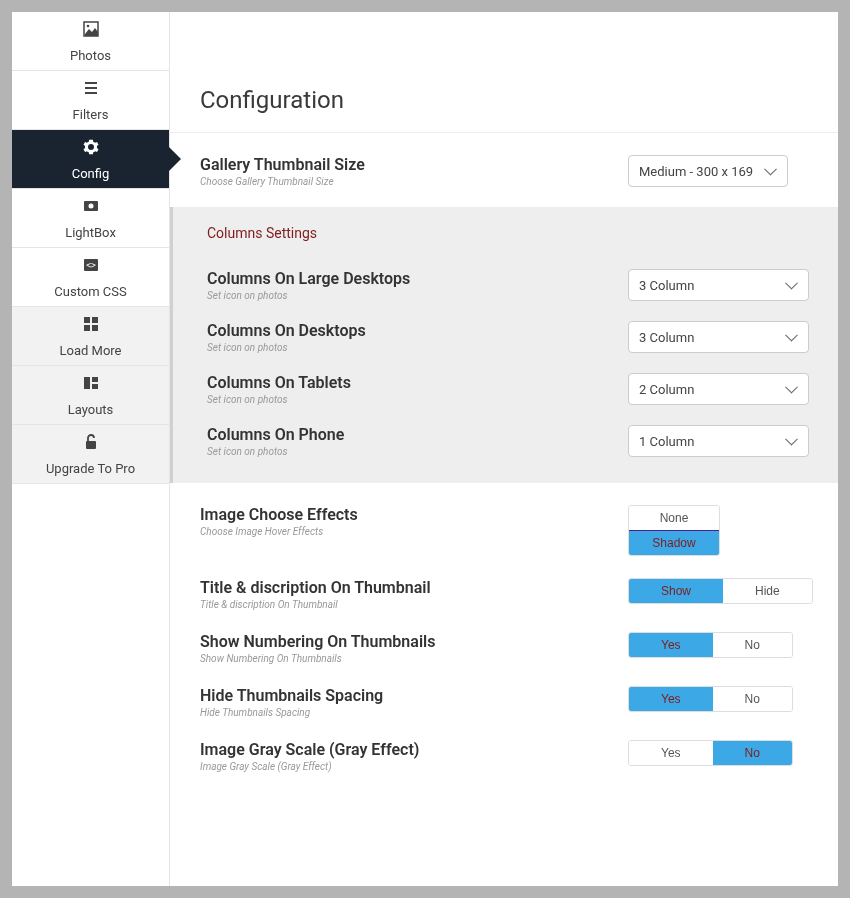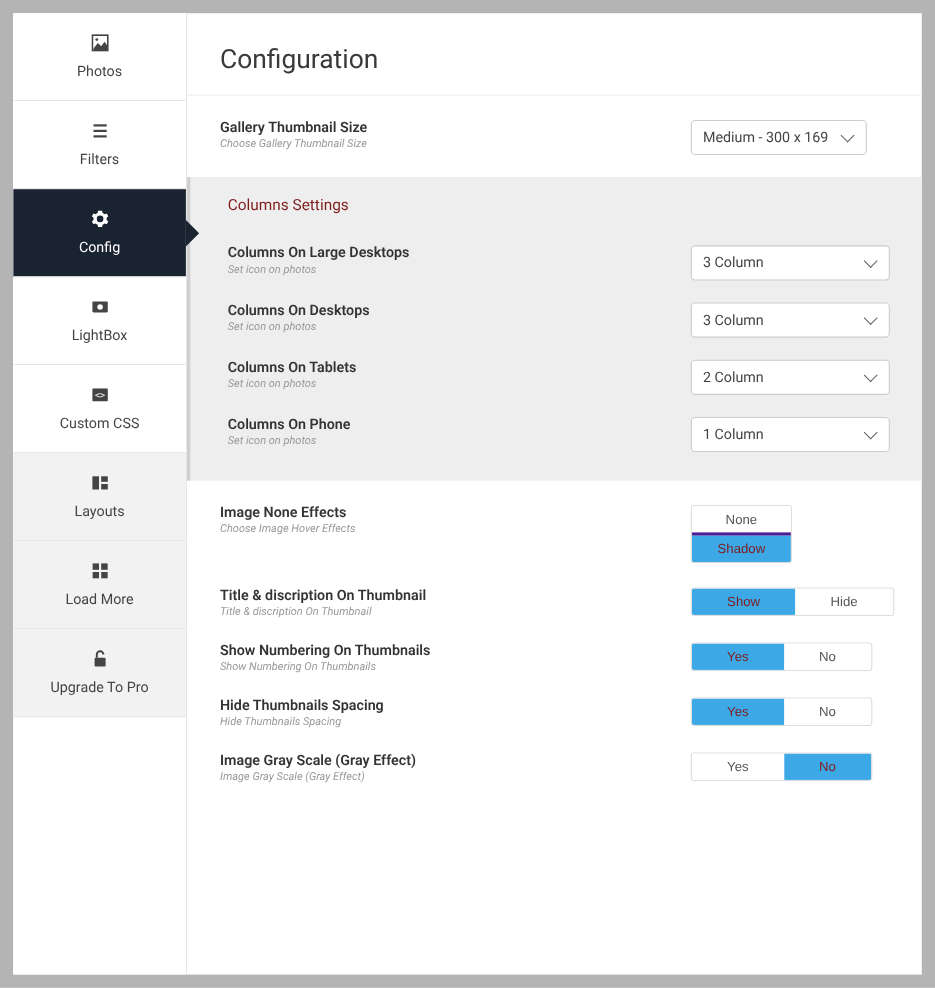--- a/index.html
+++ b/index.html
@@ -1,45 +1,45 @@
 <!DOCTYPE html>
 <html><head>
 <meta charset="utf-8">
 <style>
 * { box-sizing: border-box; margin: 0; padding: 0; }
 body { font-family: -apple-system, BlinkMacSystemFont, "Segoe UI", Roboto, Arial, sans-serif; background: #b4b4b4; padding: 12px; font-size: 14px; color: #333; }
 .app { background: #fff; display: flex; height: 874px; overflow: hidden; }
 .sidebar { width: 158px; border-right: 1px solid #e5e5e5; background: #fff; }
-.sidebar-item { height: 80px; display: flex; flex-direction: column; align-items: center; justify-content: center; border-bottom: 1px solid #e5e5e5; cursor: pointer; position: relative; background: #fff; }
+.sidebar-item { height: 59px; display: flex; flex-direction: column; align-items: center; justify-content: center; border-bottom: 1px solid #e5e5e5; cursor: pointer; position: relative; background: #fff; }
 .sidebar-item.muted { background: #f2f2f2; }
 .sidebar-item .icon { font-size: 16px; color: #444; margin-bottom: 10px; height: 18px; display: flex; align-items: center; justify-content: center; }
 .sidebar-item .label { font-size: 13px; color: #444; }
 .sidebar-item.active { background: #1a2430; }
 .sidebar-item.active .icon, .sidebar-item.active .label { color: #fff; }
 .sidebar-item.active::after { content: ""; position: absolute; right: -12px; top: 50%; transform: translateY(-50%); border-top: 12px solid transparent; border-bottom: 12px solid transparent; border-left: 12px solid #1a2430; }
-.main { flex: 1; padding: 0; overflow-y: auto; }
+.main { flex: 1; padding: 0; overflow-y: auto; margin-top: 46px; }
 .page-header { padding: 28px 30px 18px 30px; border-bottom: 1px solid #eee; }
 .page-title { font-size: 24px; font-weight: 400; color: #3a3a3a; }
 .content { padding: 0; }
 .setting-row { display: flex; padding: 22px 30px 0 30px; gap: 20px; }
 .setting-row.inner { padding: 20px 30px 0 34px; }
 .setting-left { flex: 1; }
 .setting-right { width: 180px; display: flex; flex-direction: column; align-items: flex-start; gap: 10px; }
-.setting-label { font-size: 13px; font-weight: 600; color: #333; margin-bottom: 2px; }
+.setting-label { font-size: 16px; font-weight: 600; color: #333; margin-bottom: 2px; }
 .setting-desc { font-size: 10px; font-style: italic; color: #999; }
 .select { width: 160px; height: 32px; border: 1px solid #ccc; border-radius: 4px; background: #fff; padding: 0 12px 0 10px; font-size: 13px; color: #444; position: relative; cursor: pointer; display: flex; align-items: center; }
 .select.wide { width: 181px; }
 .select::after { content: ""; position: absolute; right: 12px; top: 50%; width: 8px; height: 8px; border-right: 1.5px solid #666; border-bottom: 1.5px solid #666; transform: translateY(-70%) rotate(45deg); }
 .columns-panel { background: #eeeeee; margin: 20px 0 0 0; padding: 18px 0 26px 0; border-left: 3px solid #d0d0d0; }
 .panel-title { padding: 0 30px 8px 34px; font-size: 14px; color: #7f1d1d; }
 .toggle-group { display: flex; border: 1px solid #ddd; border-radius: 3px; overflow: hidden; }
 .toggle-btn { padding: 5px 32px; font-size: 12px; background: #fff; color: #555; cursor: pointer; border: none; }
 .toggle-btn.active { background: #3ca8e6; color: #7f1d1d; }
 .toggle-stack { display: flex; flex-direction: column; border: 1px solid #ddd; border-radius: 3px; overflow: hidden; width: 92px; }
-.toggle-stack .toggle-btn { padding: 5px 0; text-align: center; border-bottom: 3px solid #4c1d95; }
+.toggle-stack .toggle-btn { padding: 5px 0; text-align: center; border-bottom: 1px solid #4c1d95; }
 .toggle-stack .toggle-btn:last-child { border-bottom: none; }
 .spacer { height: 12px; }
 svg { display: block; }
 </style>
 </head>
 <body>
 
 <div class="app">
 
   <div class="sidebar">
@@ -84,41 +84,41 @@
       <span class="icon">
         <svg width="16" height="12" viewBox="0 0 16 12">
             <rect x="1" y="0" width="14" height="12" rx="1" fill="#444"></rect>
             <text x="8" y="9" font-size="8" fill="#fff" text-anchor="middle" font-family="monospace">&lt;&gt;</text>
           </svg>
       </span>
       <span class="label">Custom CSS</span>
     </div>
     <div class="sidebar-item muted">
       <span class="icon">
-        <svg width="16" height="14" viewBox="0 0 16 14">
-            <rect x="1" y="1" width="6" height="12" fill="#444"></rect>
-            <rect x="9" y="1" width="6" height="5" fill="#444"></rect>
-            <rect x="9" y="8" width="6" height="5" fill="#444"></rect>
-          </svg>
-      </span>
-      <span class="label">Layouts</span>
-    </div>
-    <div class="sidebar-item muted">
-      <span class="icon">
         <svg width="14" height="14" viewBox="0 0 14 14">
             <rect x="0" y="0" width="6" height="6" fill="#444"></rect>
             <rect x="8" y="0" width="6" height="6" fill="#444"></rect>
             <rect x="0" y="8" width="6" height="6" fill="#444"></rect>
             <rect x="8" y="8" width="6" height="6" fill="#444"></rect>
           </svg>
       </span>
       <span class="label">Load More</span>
     </div>
     <div class="sidebar-item muted">
       <span class="icon">
+        <svg width="16" height="14" viewBox="0 0 16 14">
+            <rect x="1" y="1" width="6" height="12" fill="#444"></rect>
+            <rect x="9" y="1" width="6" height="5" fill="#444"></rect>
+            <rect x="9" y="8" width="6" height="5" fill="#444"></rect>
+          </svg>
+      </span>
+      <span class="label">Layouts</span>
+    </div>
+    <div class="sidebar-item muted">
+      <span class="icon">
         <svg width="14" height="16" viewBox="0 0 14 16">
             <path d="M4 7V4a3 3 0 016 0" fill="none" stroke="#444" stroke-width="1.8"></path>
             <rect x="2" y="7" width="10" height="8" rx="1" fill="#444"></rect>
           </svg>
       </span>
       <span class="label">Upgrade To Pro</span>
     </div>
   </div>
 
   <div class="main">
@@ -187,21 +187,21 @@
           <div class="setting-right">
             <div class="select wide">
                 <span>1 Column</span>
               </div>
           </div>
         </div>
       </div>
 
       <div class="setting-row">
         <div class="setting-left">
-          <div class="setting-label">Image None Effects</div>
+          <div class="setting-label">Image Choose Effects</div>
           <div class="setting-desc">Choose Image Hover Effects</div>
         </div>
         <div class="setting-right">
           <div class="toggle-stack">
             <button class="toggle-btn">None</button>
             <button class="toggle-btn active">Shadow</button>
           </div>
         </div>
       </div>
 

